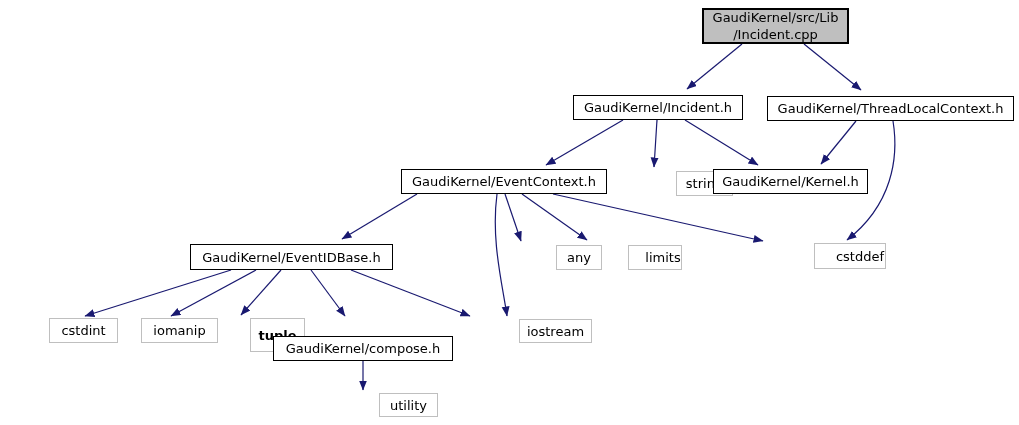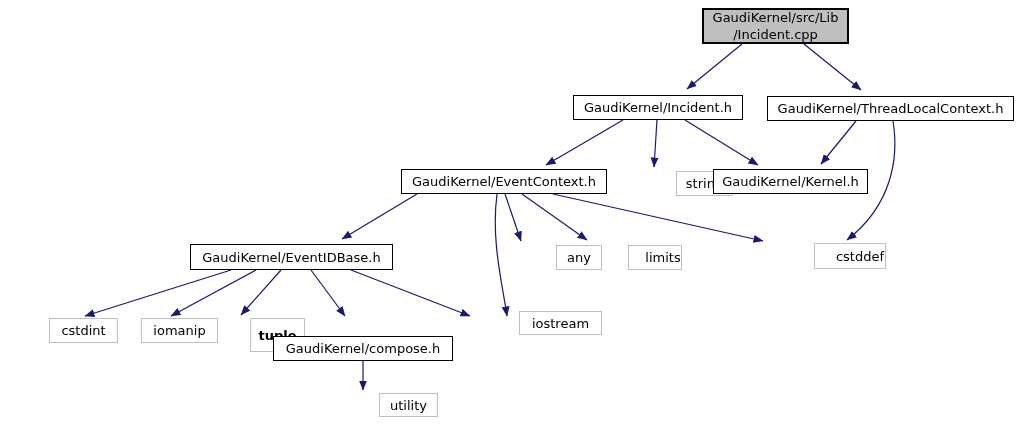--- a/index.html
+++ b/index.html
@@ -107,17 +107,17 @@
   <div class="node system" style="left:768px; top:243px; width:72px; height:26px;padding-left:20px;">cstddef</div>
 
   <div class="node system" style="left:3px; top:318px; width:69px; height:25px;">cstdint</div>
 
   <div class="node system" style="left:95px; top:318px; width:77px; height:25px;">iomanip</div>
 
   <div class="node system" style="left:204px; top:318px; width:55px; height:34px;font-weight:bold;">tuple</div>
 
   <div class="node project" style="left:273px; top:336px; width:180px; height:25px;">GaudiKernel/compose.h</div>
 
-  <div class="node system" style="left:473px; top:311px; width:83px; height:24px;">iostream</div>
+  <div class="node system" style="left:473px; top:319px; width:73px; height:24px;">iostream</div>
 
   <div class="node system" style="left:333px; top:393px; width:59px; height:24px;">utility</div>
 
 </div>
 
 </body></html>

